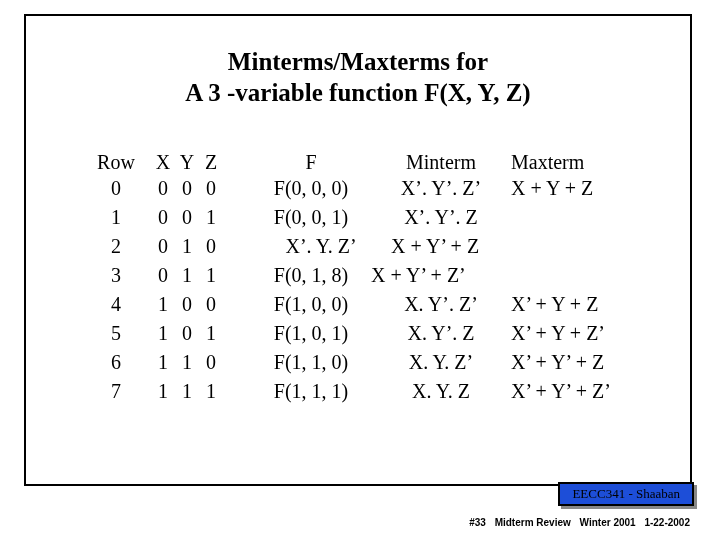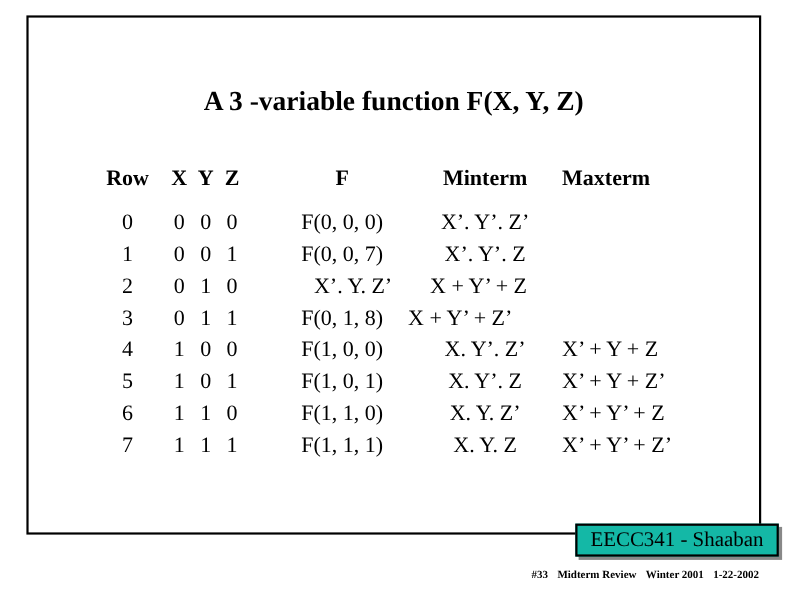--- a/index.html
+++ b/index.html
@@ -32,64 +32,63 @@
     top: 135px;
     left: 55px;
     width: 610px;
   }
   .hdr, .row {
     display: flex;
     flex-direction: row;
     font-size: 20px;
   }
   .hdr {
-    font-weight: bold;
-    margin-bottom: 14px;
+    font-weight: normal;
   }
   .col-row { width: 70px; text-align: center; }
   .col-x   { width: 24px; text-align: center; }
   .col-y   { width: 24px; text-align: center; }
   .col-z   { width: 24px; text-align: center; }
   .col-gap { width: 28px; }
   .col-f   { width: 120px; text-align: center; }
   .col-min { width: 140px; text-align: center; }
   .col-max { width: 170px; text-align: left; }
   .row { line-height: 1.45; }
   .hdr .col-f { text-align: center; }
   .hdr .col-min { padding-left: 0; }
   .hdr .col-max { padding-left: 0; }
   .course-badge {
     position: absolute;
-    right: 12px;
+    right: 26px;
     bottom: 34px;
-    background: #14b8a6;
+    background: #1d4ed8;
     border: 2px solid #000;
     box-shadow: 3px 3px 0 #888;
     padding: 2px 12px;
     font-family: "Times New Roman", serif;
-    font-size: 19px;
+    font-size: 13px;
     font-weight: normal;
   }
   .footer {
     position: absolute;
     right: 30px;
     bottom: 12px;
-    font-family: Liberation Serif, serif;
+    font-family: Liberation Sans, sans-serif;
     font-size: 10px;
     font-weight: bold;
     color: #000;
   }
   .footer span { margin-left: 6px; }
 </style>
 </head>
 <body>
 
 <div class="slide-border">
   <div class="title">
-    <br>
+    <span>Minterms/Maxterms for</span><br>
     <span>A  3 -variable function  F(X, Y, Z)</span>
   </div>
 
   <div class="table-area">
     <div class="hdr">
       <div class="col-row">Row</div>
       <div class="col-x">X</div>
       <div class="col-y">Y</div>
       <div class="col-z">Z</div>
       <div class="col-gap"></div>
@@ -99,28 +98,29 @@
     </div>
     <div id="rows-container">
         <div class="row">
           <div class="col-row">0</div>
           <div class="col-x">0</div>
           <div class="col-y">0</div>
           <div class="col-z">0</div>
           <div class="col-gap"></div>
           <div class="col-f">F(0, 0, 0)</div>
           <div class="col-min">X’. Y’. Z’</div>
+          <div class="col-max">X + Y + Z</div>
         </div>
         <div class="row">
           <div class="col-row">1</div>
           <div class="col-x">0</div>
           <div class="col-y">0</div>
           <div class="col-z">1</div>
           <div class="col-gap"></div>
-          <div class="col-f">F(0, 0, 7)</div>
+          <div class="col-f">F(0, 0, 1)</div>
           <div class="col-min">X’. Y’. Z</div>
         </div>
         <div class="row">
           <div class="col-row">2</div>
           <div class="col-x">0</div>
           <div class="col-y">1</div>
           <div class="col-z">0</div>
           <div class="col-gap"></div>
           <div class="col-min">X’. Y. Z’</div>
           <div class="col-max">X + Y’ + Z</div>

